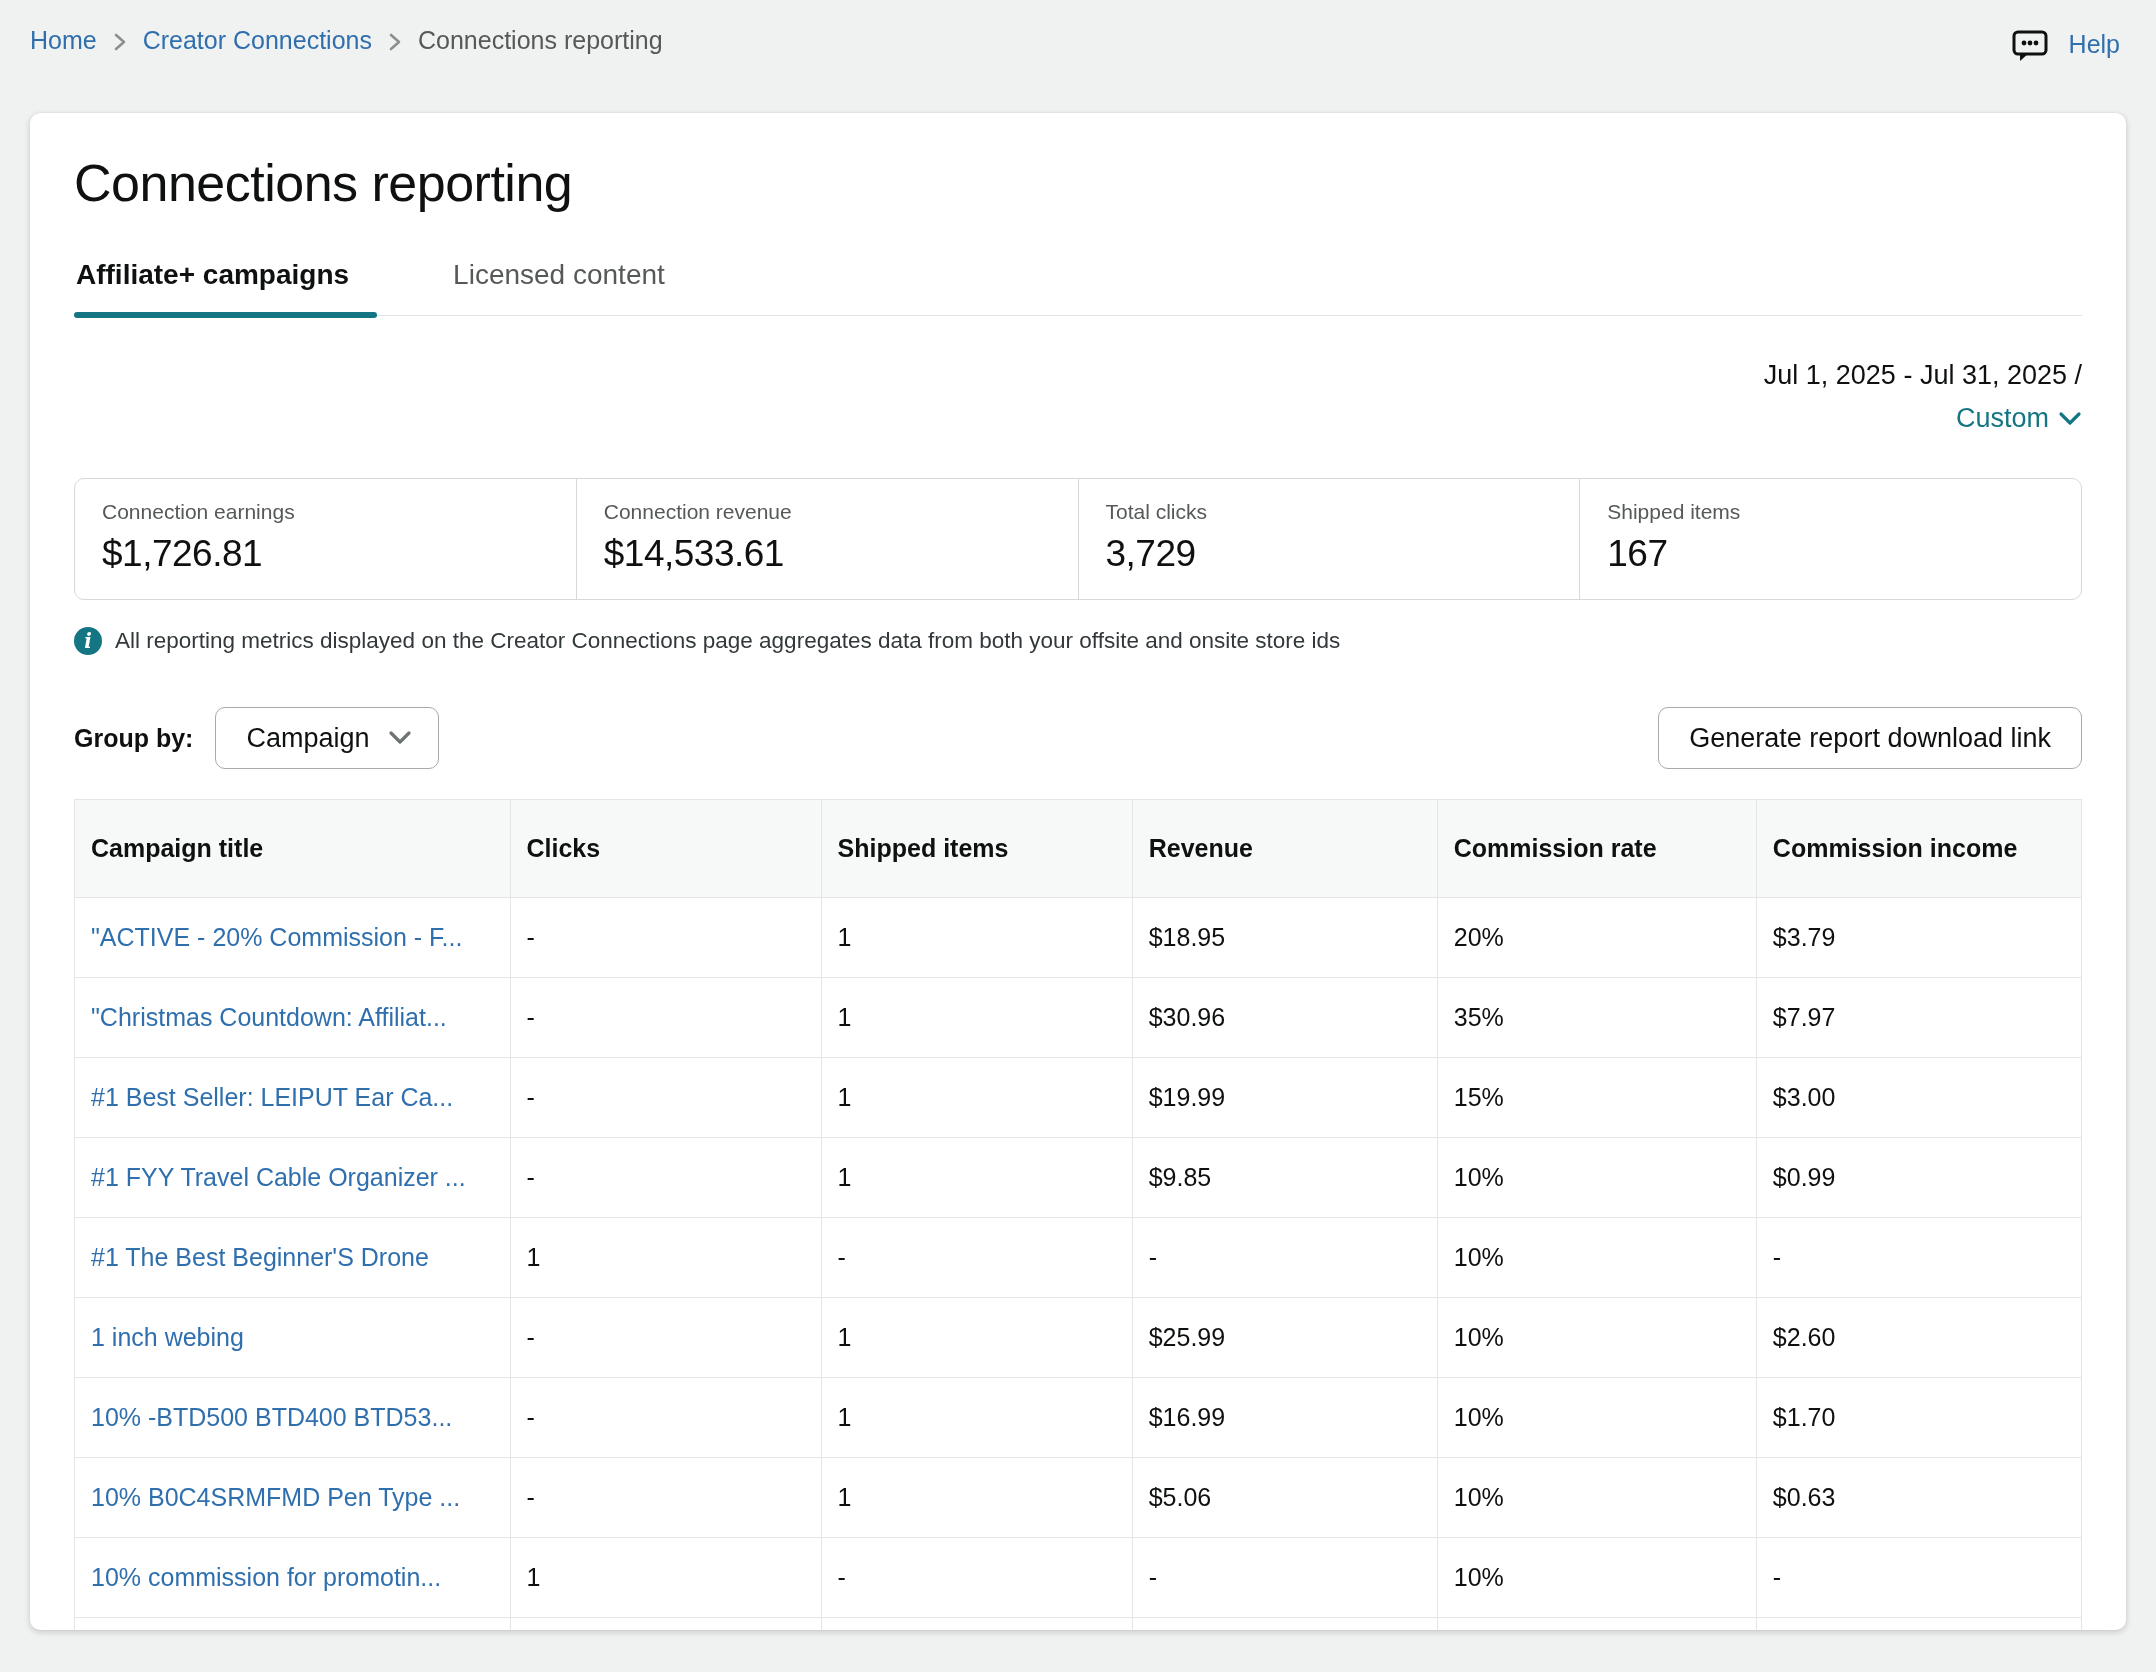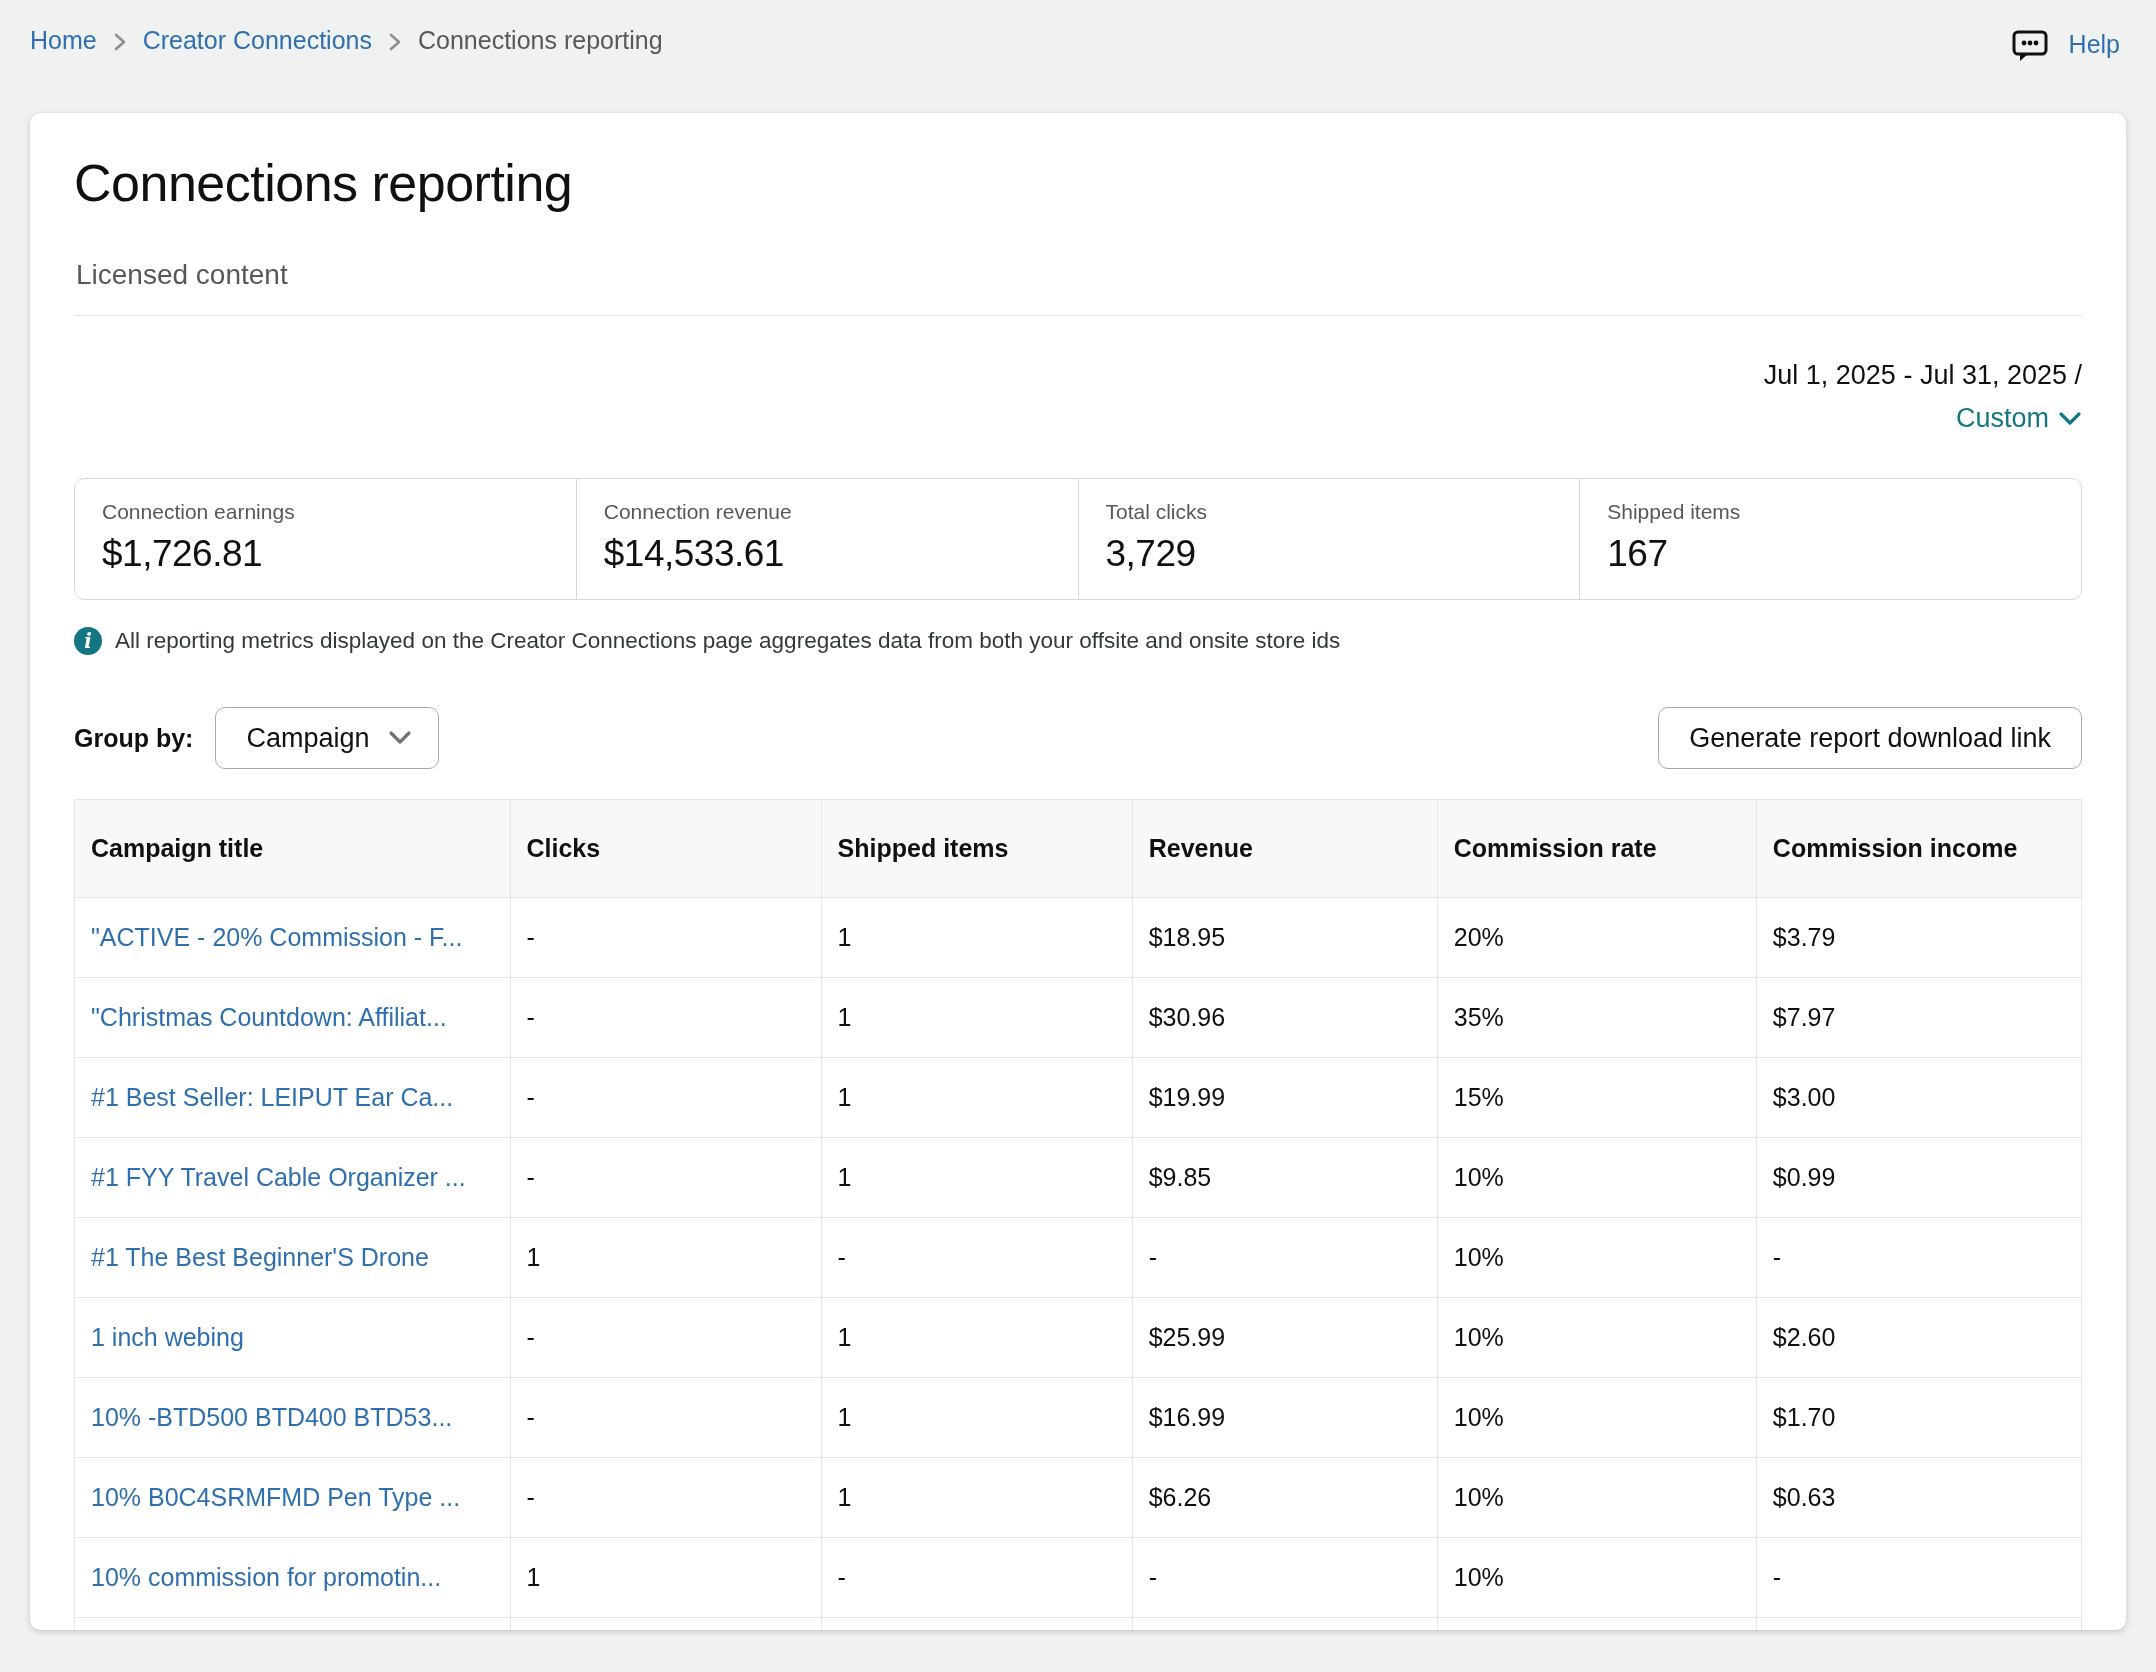--- a/index.html
+++ b/index.html
@@ -149,20 +149,21 @@
       </svg>
     </span>
     <a>Help</a>
   </div>
 </div>
 
 <div class="card">
   <h1>Connections reporting</h1>
 
   <div class="tabs">
+    <div class="tab active">Affiliate+ campaigns</div>
     <div class="tab">Licensed content</div>
   </div>
 
   <div class="date-row">
     <span>Jul 1, 2025 - Jul 31, 2025 /</span>
     <span class="custom-link">
       <span>Custom</span>
       <svg width="24" height="16" viewBox="0 0 24 16">
           <polyline points="3,3 12,12 21,3" fill="none" stroke="#147682" stroke-width="3.2" stroke-linecap="round" stroke-linejoin="round"></polyline>
         </svg>
@@ -279,21 +280,21 @@
           <td>-</td>
           <td>1</td>
           <td>$16.99</td>
           <td>10%</td>
           <td>$1.70</td>
         </tr>
         <tr>
           <td><a class="cell-link">10% B0C4SRMFMD Pen Type ...</a></td>
           <td>-</td>
           <td>1</td>
-          <td>$6.26</td>
+          <td>$5.06</td>
           <td>10%</td>
           <td>$0.63</td>
         </tr>
         <tr>
           <td><a class="cell-link">10% commission for promotin...</a></td>
           <td>1</td>
           <td>-</td>
           <td>-</td>
           <td>10%</td>
           <td>-</td>

